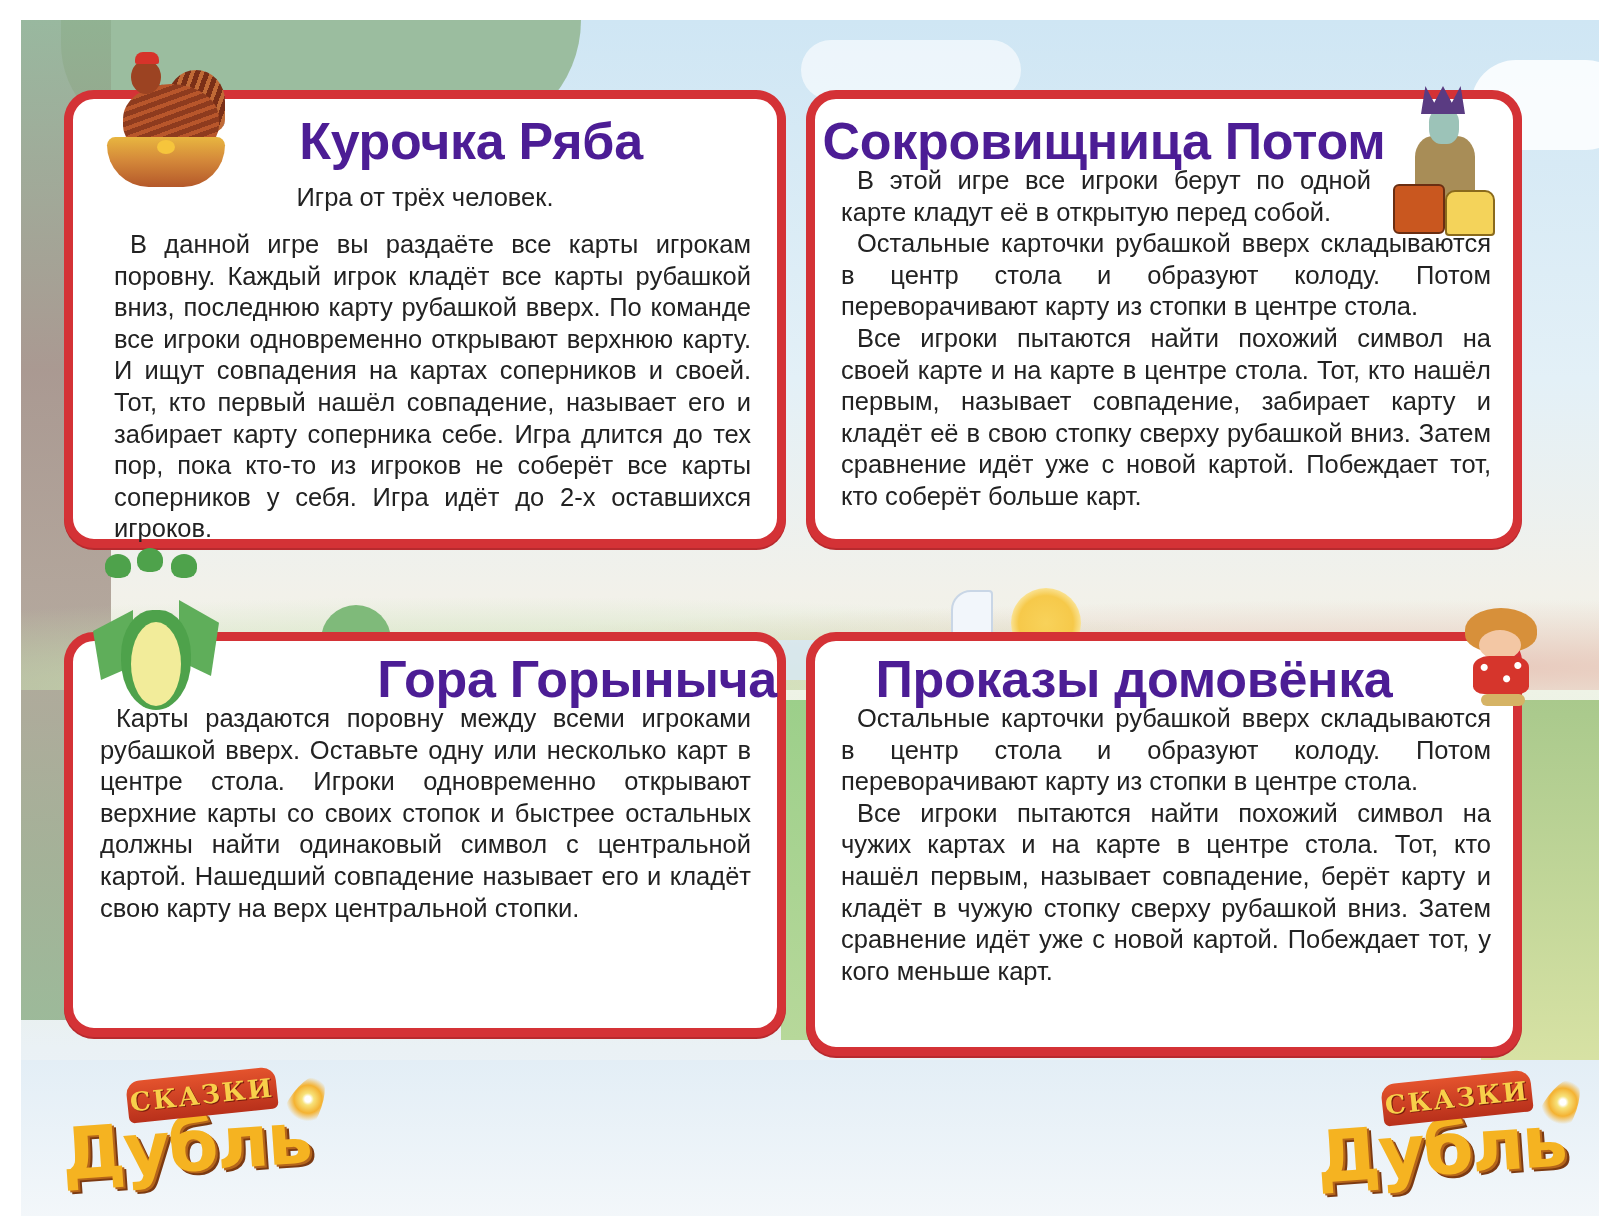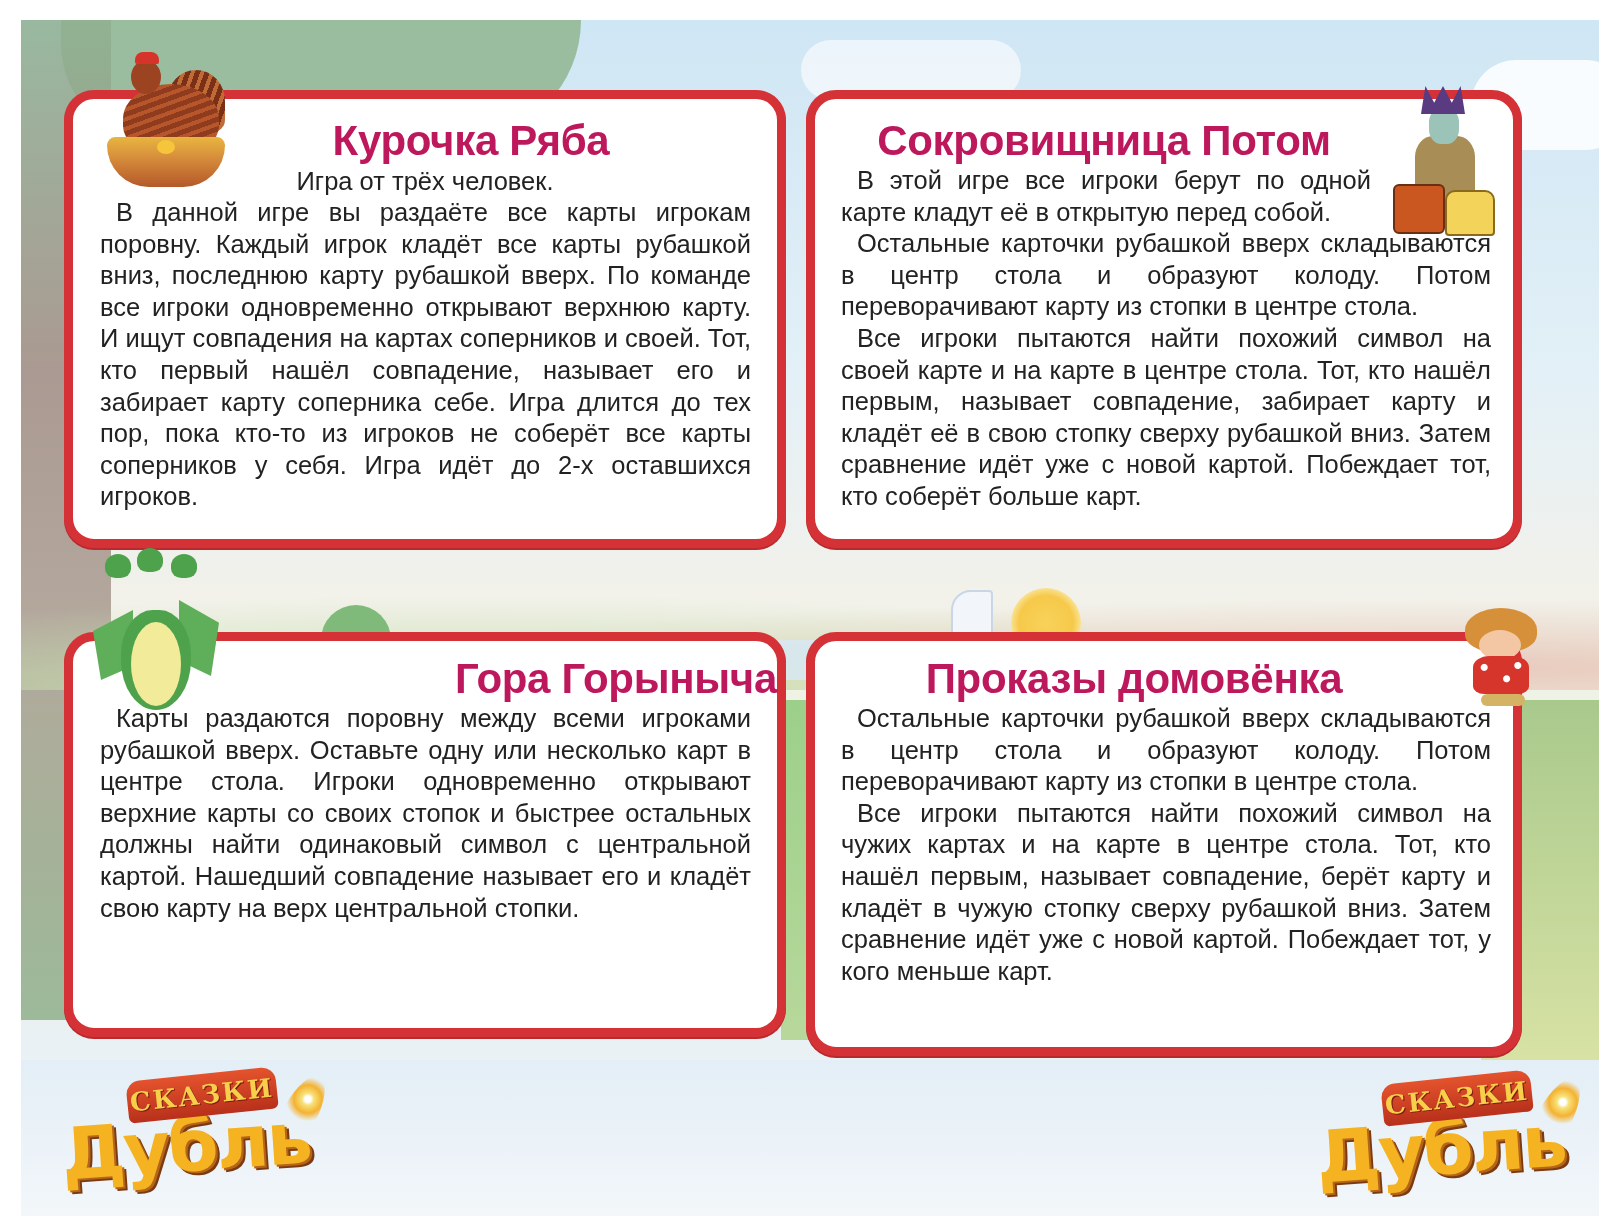--- a/index.html
+++ b/index.html
@@ -33,28 +33,28 @@
     
     .card {
       position: absolute; background: #ffffff; border: 9px solid #d43236; border-radius: 30px;
       box-shadow: 0 2px 0 #b82a2e; box-sizing: border-box; color: #1c1c1c;
     }
     .card-1 { left: 43px;  top: 70px;  width: 722px; height: 458px; }
     .card-2 { left: 785px; top: 70px;  width: 716px; height: 458px; }
     .card-3 { left: 43px;  top: 612px; width: 722px; height: 405px; }
     .card-4 { left: 785px; top: 612px; width: 716px; height: 424px; }
     .card-title {
-      font-weight: bold; font-size: 42px; line-height: 48px; text-align: center; margin: 0;
-      letter-spacing: -0.3px; color: #be185d;
+      font-weight: bold; font-size: 52px; line-height: 48px; text-align: center; margin: 0;
+      letter-spacing: -0.3px; color: #4c1d95;
     }
     .card-body { font-size: 25.5px; line-height: 31.6px; text-align: justify; color: #222; margin: 0; }
     .card-body p { margin: 0; text-indent: 16px; }
     .card-1 .card-title { padding: 18px 0 0 92px; }
-    .card-1 .card-subtitle { text-align: center; font-size: 25.5px; line-height: 32px; padding-left: 0; margin: 0; color:#222; }
-    .card-1 .card-body { padding: 0 26px 0 27px; }
+    .card-1 .card-subtitle { text-align: center; font-size: 25.5px; line-height: 32px; padding-left: 0; margin: 16px; color:#222; }
+    .card-1 .card-body { padding: 0 26px 0 41px; }
     .card-2 .card-title { padding: 18px 120px 0 0; text-align: center; }
     .card-2 .card-body { padding: 0 22px 0 26px; }
     .card-2 .narrow { margin-right: 120px; }
     .card-3 .card-title { padding: 14px 0 0 76px; text-align: right; }
     .card-3 .card-body { padding: 0 26px 0 27px; }
     .card-4 .card-title { padding: 14px 60px 0 0; }
     .card-4 .card-body { padding: 0 22px 0 26px; }
 
     
     .illus { position: absolute; }

